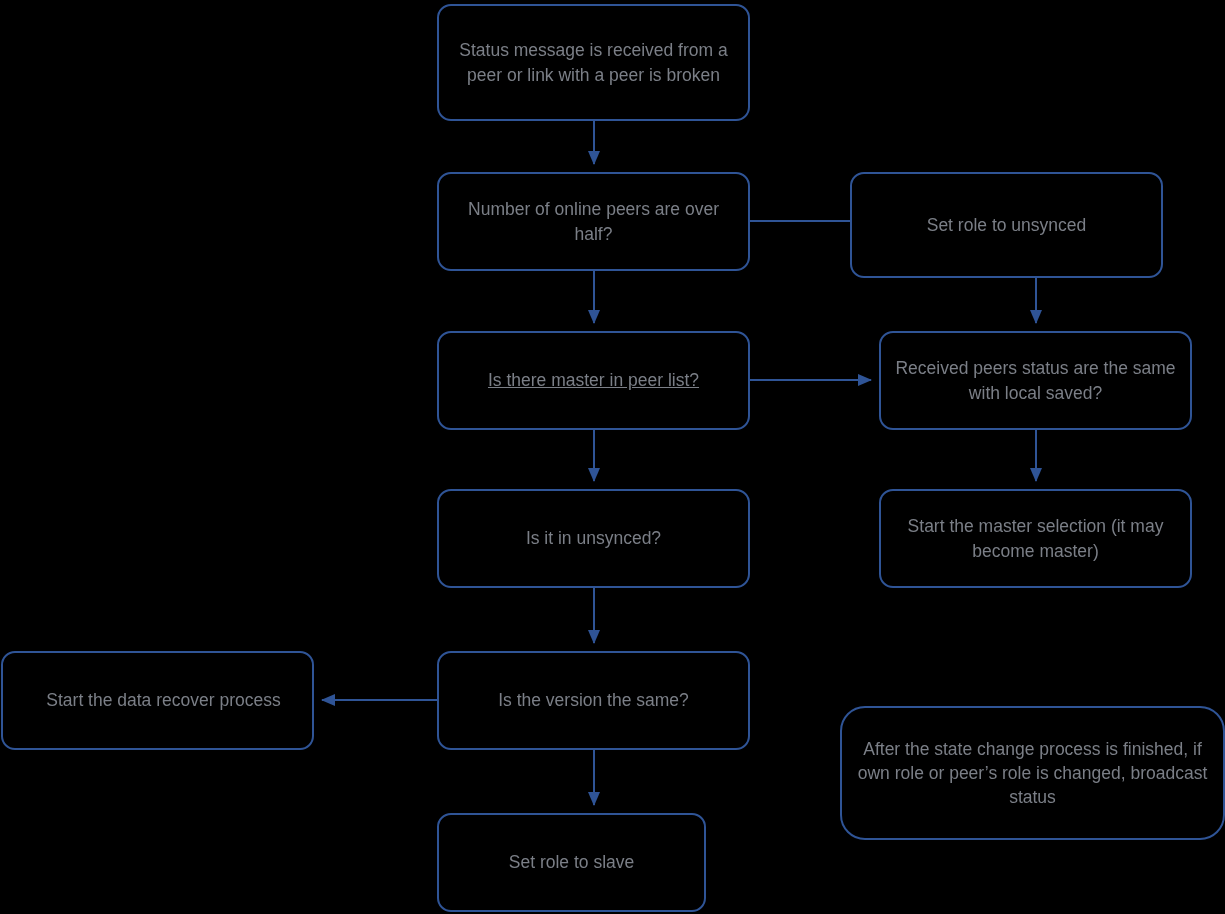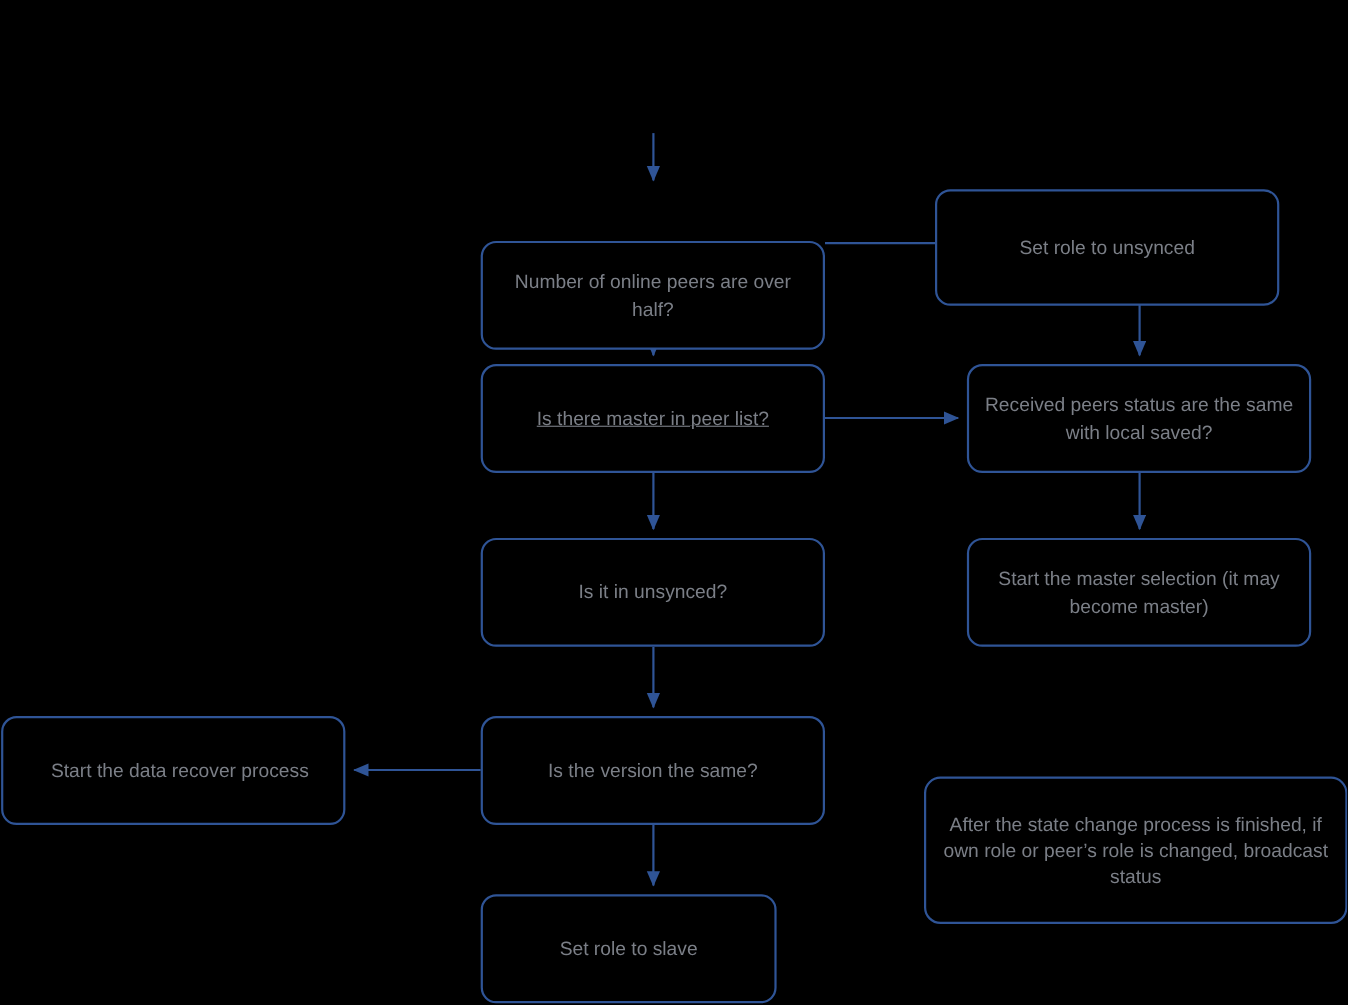--- a/index.html
+++ b/index.html
@@ -37,21 +37,21 @@
     justify-content: center;
     text-align: center;
     font-size: 17.5px;
     line-height: 1.38;
     padding: 6px 12px;
   }
   .node span {
     display: block;
   }
   .note {
-    border-radius: 15px;
+    border-radius: 25px;
   }
 </style>
 </head>
 <body>
 
 <div id="canvas">
 
   <svg id="edges" viewBox="0 0 1225 914">
     <defs>
       <marker id="arrow" markerWidth="8" markerHeight="8" refX="6.5" refY="3" orient="auto" markerUnits="strokeWidth">
@@ -93,22 +93,25 @@
 
     <g>
       <line x1="437" y1="700" x2="322" y2="700" stroke="#2f5496" stroke-width="2" marker-end="url(#arrow)"></line>
     </g>
 
     <g>
       <line x1="594" y1="750" x2="594" y2="805" stroke="#2f5496" stroke-width="2" marker-end="url(#arrow)"></line>
     </g>
   </svg>
 
+  <div class="node" style="left:437px; top:4px; width:313px; height:117px;">
+    <span>Status message is received from a peer or link with a peer is broken</span>
+  </div>
 
-  <div class="node" style="left:437px; top:172px; width:313px; height:99px;margin-top:47px;">
+  <div class="node" style="left:437px; top:172px; width:313px; height:99px;">
     <span>Number of online peers are over half?</span>
   </div>
 
   <div class="node" style="left:850px; top:172px; width:313px; height:106px;">
     <span>Set role to unsynced</span>
   </div>
 
   <div class="node" style="left:437px; top:331px; width:313px; height:99px;text-decoration:underline;">
     <span>Is there master in peer list?</span>
   </div>

